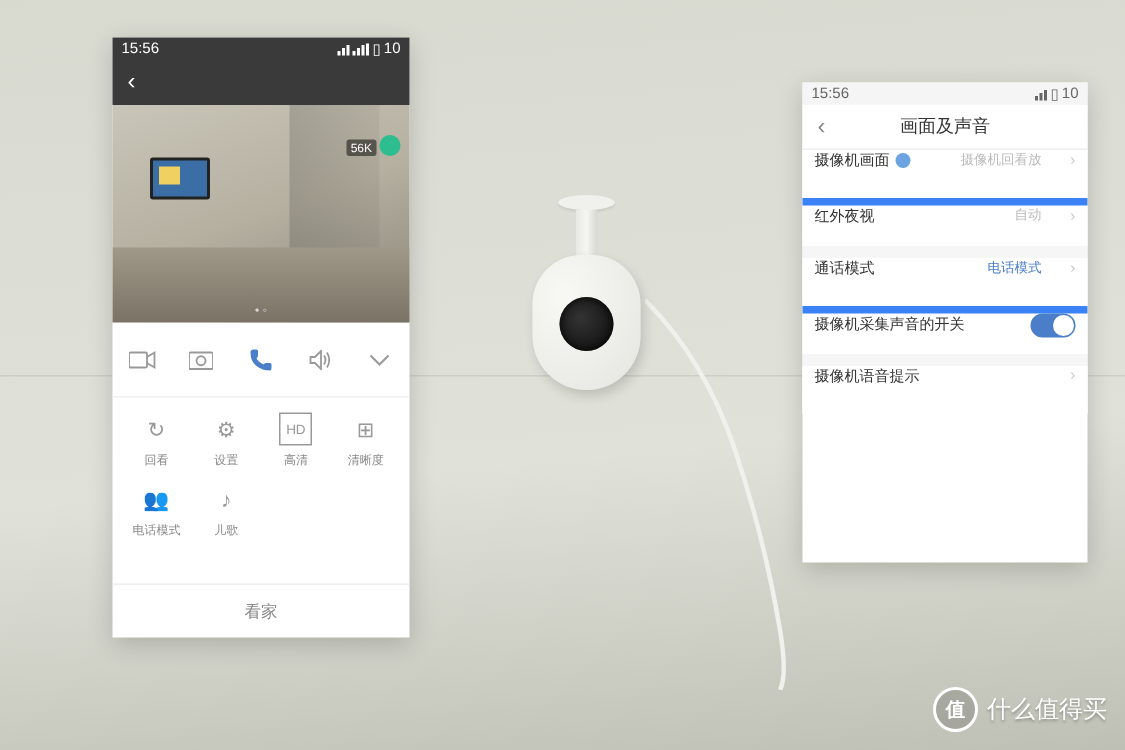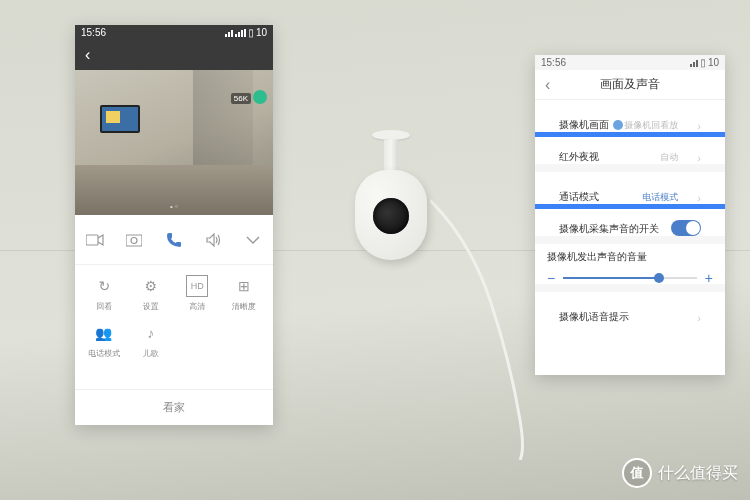--- a/index.html
+++ b/index.html
@@ -36,21 +36,21 @@
 .action-btn.primary{color:#4a7ec8}
 .grid-area{padding:10px 8px;display:grid;grid-template-columns:repeat(4,1fr);gap:10px 4px}
 .grid-item{display:flex;flex-direction:column;align-items:center;gap:4px}
 .grid-icon{width:22px;height:22px;display:flex;align-items:center;justify-content:center;color:#999;font-size:14px}
 .grid-label{font-size:8px;color:#888}
 .tab-bar{position:absolute;bottom:0;left:0;right:0;height:36px;display:flex;border-top:1px solid #eee}
 .tab{flex:1;display:flex;align-items:center;justify-content:center;font-size:11px;color:#888}
 .tab.active{color:#4a7ec8}
 .settings-list{background:#f6f6f6}
 .setting-group{background:#fff;margin-bottom:8px}
-.setting-row{height:32px;display:flex;align-items:flex-end;justify-content:space-between;padding:0 24px;font-size:10px;color:#333}
+.setting-row{height:32px;display:flex;align-items:flex-start;justify-content:space-between;padding:0 8px;font-size:10px;color:#333}
 .setting-row+.setting-row{border-top:5px solid #3b82f6}
 .setting-val{color:#bbb;font-size:9px;display:flex;align-items:center;gap:19px}
 .setting-sub{padding:0 12px 8px;font-size:8px;color:#bbb;line-height:1.4}
 .toggle{width:30px;height:16px;background:#4a7ec8;border-radius:8px;position:relative}
 .toggle::after{content:"";position:absolute;right:1px;top:1px;width:14px;height:14px;background:#fff;border-radius:50%}
 .slider-row{height:40px;padding:6px 12px}
 .slider-label{font-size:10px;color:#333;margin-bottom:6px}
 .slider-track{display:flex;align-items:center;gap:8px}
 .slider-bar{flex:1;height:2px;background:#ddd;position:relative}
 .slider-fill{position:absolute;left:0;top:0;bottom:0;width:72%;background:#4a7ec8}
@@ -217,33 +217,20 @@
             <span>电话模式</span>
             <span class="chev">›</span>
           </span>
       </div>
       <div class="setting-row">
         <span>摄像机采集声音的开关</span>
         <span class="toggle"></span>
       </div>
     </div>
     <div class="setting-group">
-      <div class="slider-row">
-        <div class="slider-label">摄像机发出声音的音量</div>
-        <div class="slider-track">
-          <span class="slider-sign">−</span>
-          <div class="slider-bar">
-              <div class="slider-fill"></div>
-              <div class="slider-thumb"></div>
-            </div>
-          <span class="slider-sign">+</span>
-        </div>
-      </div>
-    </div>
-    <div class="setting-group">
       <div class="setting-row">
         <span>摄像机语音提示</span>
         <span class="setting-val">
             <span class="chev">›</span>
           </span>
       </div>
     </div>
   </div>
 </div>
 

